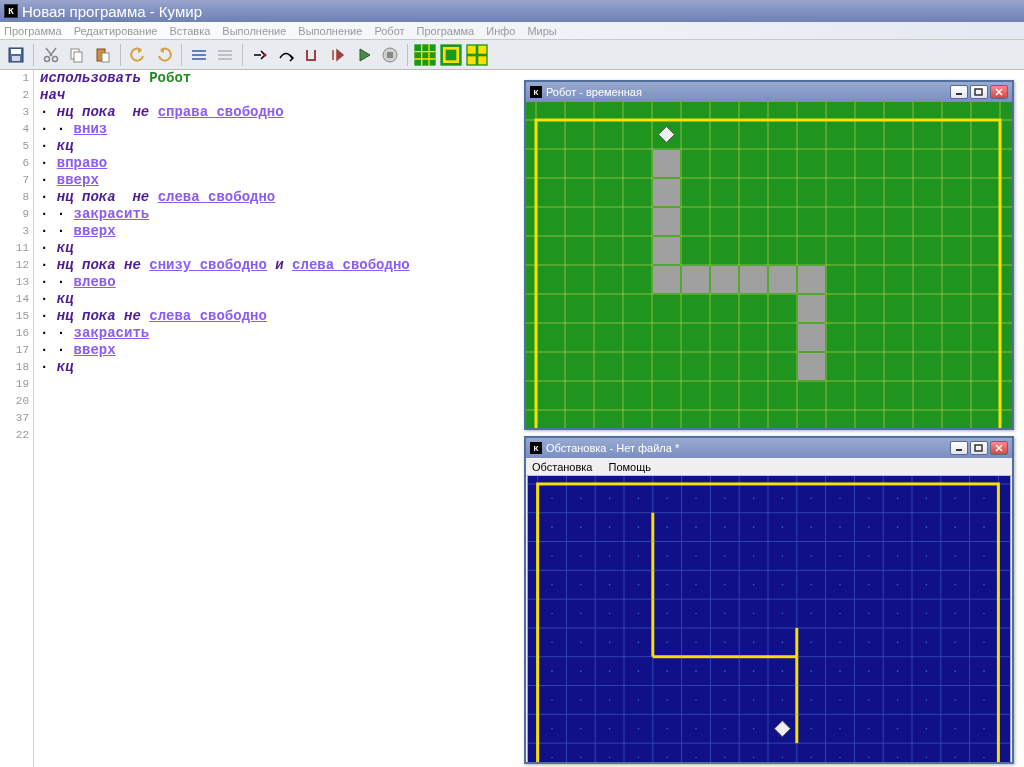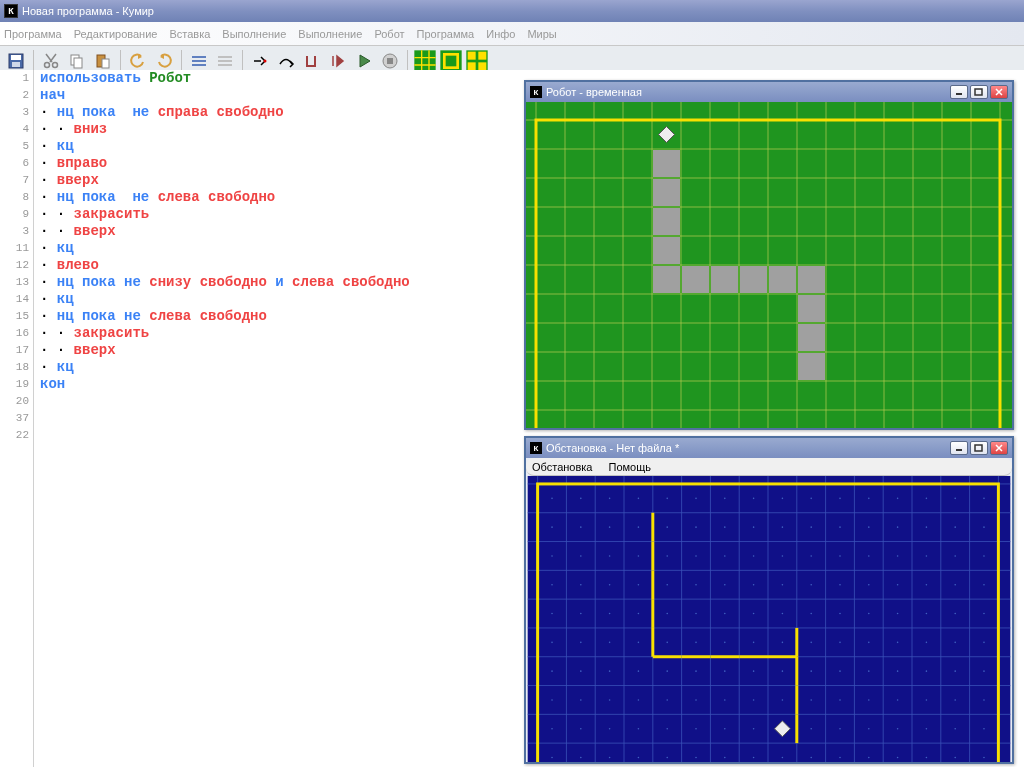--- a/index.html
+++ b/index.html
@@ -1,44 +1,44 @@
 <!DOCTYPE html>
 <html><head>
 <meta charset="utf-8">
 <style>
   * { margin: 0; padding: 0; box-sizing: border-box; }
   body { font-family: Tahoma, Arial, sans-serif; font-size: 11px; background: #fff; width: 1024px; height: 767px; overflow: hidden; position: relative; }
   .titlebar { height: 22px; background: linear-gradient(to bottom, #9aa5cf 0%, #8090c0 50%, #6f82b5 100%); color: #fff; display: flex; align-items: center; padding: 0 4px; }
   .titlebar .app-icon { width: 14px; height: 14px; background: #000; margin-right: 4px; display: flex; align-items: center; justify-content: center; font-size: 9px; font-weight: bold; border: 1px solid #333; }
-  .titlebar .title-text { font-size: 11px; }
-  .menubar { height: 24px; background: linear-gradient(to right, #fff, #e4e8f0); display: flex; align-items: center; padding: 0 4px; border-bottom: 1px solid #c8c8c8; }
+  .titlebar .title-text { font-size: 15px; }
+  .menubar { height: 18px; background: linear-gradient(to right, #fff, #e4e8f0); display: flex; align-items: center; padding: 0 4px; border-bottom: 1px solid #c8c8c8; }
   .menubar span { margin-right: 12px; color: #999; font-size: 11px; }
   .toolbar { height: 30px; background: #e8ecf0; display: flex; align-items: center; padding: 2px 4px; border-bottom: 1px solid #bbb; gap: 2px; }
   .toolbar .sep { width: 1px; height: 22px; background: #c0c0c0; margin: 0 3px; }
   .tool-btn { width: 24px; height: 24px; display: flex; align-items: center; justify-content: center; border: 1px solid transparent; border-radius: 2px; }
   .tool-btn svg { width: 18px; height: 18px; }
   .tool-green { width: 24px; height: 24px; display: flex; align-items: center; justify-content: center; }
   .workspace { position: absolute; top: 70px; left: 0; right: 0; bottom: 0; background: #fff; }
   .editor { position: absolute; left: 0; top: 0; width: 520px; bottom: 0; background: #fff; font-family: 'Courier New', monospace; font-size: 14px; }
   .gutter { position: absolute; left: 0; top: 0; width: 34px; bottom: 0; background: #fff; border-right: 1px solid #d0d0d0; text-align: right; padding-right: 4px; color: #999; }
   .gutter div { height: 17px; line-height: 17px; font-size: 11px; }
   .code { position: absolute; left: 40px; top: 0; right: 0; bottom: 0; }
   .code .line { height: 17px; line-height: 17px; white-space: pre; font-weight: bold; }
-  .kw { color: #3b82f6; }
-  .kw2 { color: #ef4444; }
+  .kw { color: #4c1d95; font-style: italic; }
+  .kw2 { color: #8b5cf6; text-decoration: underline; }
   .ident { color: #228B22; }
   .dot { color: #000; }
 
   .child-window { position: absolute; border: 2px solid #5070a0; background: #e8ecf4; box-shadow: 1px 1px 3px rgba(0,0,0,0.3); }
   .child-titlebar { height: 20px; background: linear-gradient(to bottom, #99aad0 0%, #7a8ec0 100%); color: #fff; display: flex; align-items: center; padding: 0 4px; font-size: 11px; }
   .child-titlebar .app-icon { width: 12px; height: 12px; background: #000; margin-right: 4px; display:flex; align-items:center; justify-content:center; font-size:8px; font-weight:bold; }
   .child-titlebar .spacer { flex: 1; }
   .child-titlebar .win-btn { width: 18px; height: 14px; background: linear-gradient(to bottom,#fff,#e0e4f0); border: 1px solid #5a6a8a; border-radius: 2px; margin-left: 2px; display:flex; align-items:center; justify-content:center; }
   .child-titlebar .win-btn.close { background: linear-gradient(to bottom,#f88,#d44); }
-  .child-menubar { height: 18px; background: #f0f0f0; display: flex; align-items: center; padding: 0 6px; gap: 16px; font-size: 11px; color: #000; border-bottom: 1px solid #c0c0c0; border-radius: 8px; }
+  .child-menubar { height: 18px; background: #f0f0f0; display: flex; align-items: center; padding: 0 6px; gap: 16px; font-size: 11px; color: #000; border-bottom: 1px solid #c0c0c0; }
   .child-content { position: absolute; top: 20px; left: 0; right: 0; bottom: 0; overflow: hidden; }
   .child-content.with-menu { top: 38px; }
 
   .grid-canvas { width: 100%; height: 100%; }
   
   .robot-diamond { fill: #eee; stroke: #555; stroke-width: 1; }
 </style>
 </head>
 <body>
 
@@ -205,28 +205,27 @@
         <div class="line"><span class="kw">нач</span></div>
         <div class="line"><span class="dot">· </span><span class="kw">нц пока</span><span class="kw">  не </span><span class="kw2">справа свободно</span></div>
         <div class="line"><span class="dot">· · </span><span class="kw2">вниз</span></div>
         <div class="line"><span class="dot">· </span><span class="kw">кц</span></div>
         <div class="line"><span class="dot">· </span><span class="kw2">вправо</span></div>
         <div class="line"><span class="dot">· </span><span class="kw2">вверх</span></div>
         <div class="line"><span class="dot">· </span><span class="kw">нц пока</span><span class="kw">  не </span><span class="kw2">слева свободно</span></div>
         <div class="line"><span class="dot">· · </span><span class="kw2">закрасить</span></div>
         <div class="line"><span class="dot">· · </span><span class="kw2">вверх</span></div>
         <div class="line"><span class="dot">· </span><span class="kw">кц</span></div>
-        <div class="line"><span class="dot">· </span><span class="kw2">влево</span></div>
         <div class="line"><span class="dot">· </span><span class="kw">нц пока не </span><span class="kw2">снизу свободно</span><span class="kw"> и </span><span class="kw2">слева свободно</span></div>
+        <div class="line"><span class="dot">· · </span><span class="kw2">влево</span></div>
         <div class="line"><span class="dot">· </span><span class="kw">кц</span></div>
         <div class="line"><span class="dot">· </span><span class="kw">нц пока не </span><span class="kw2">слева свободно</span></div>
         <div class="line"><span class="dot">· · </span><span class="kw2">закрасить</span></div>
         <div class="line"><span class="dot">· · </span><span class="kw2">вверх</span></div>
         <div class="line"><span class="dot">· </span><span class="kw">кц</span></div>
-        <div class="line"><span class="kw">кон</span></div>
         <div class="line"><span class="dot"> </span></div>
       </div>
   </div>
 
   <div class="child-window" style="left:524px; top:10px; width:490px; height:350px;">
     <div class="child-titlebar">
       <div class="app-icon">К</div>
       <span>Робот - временная</span>
       <div class="spacer"></div>
       <div class="win-btn">

